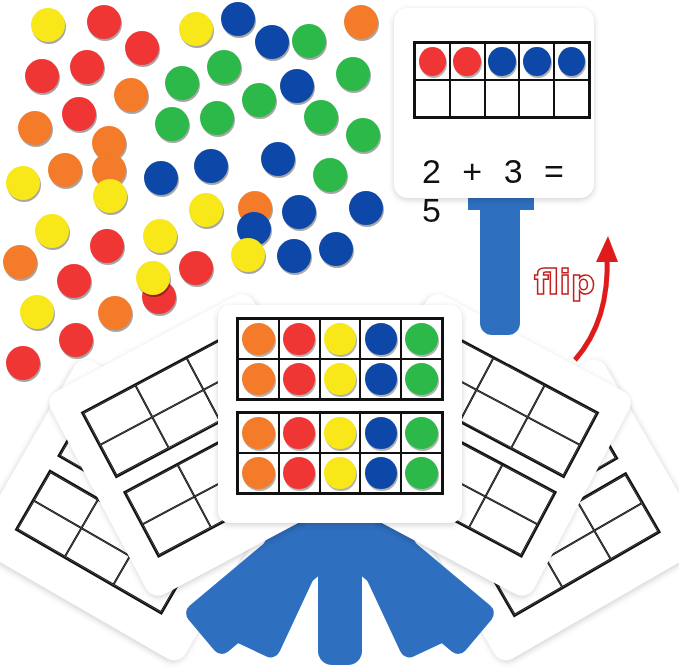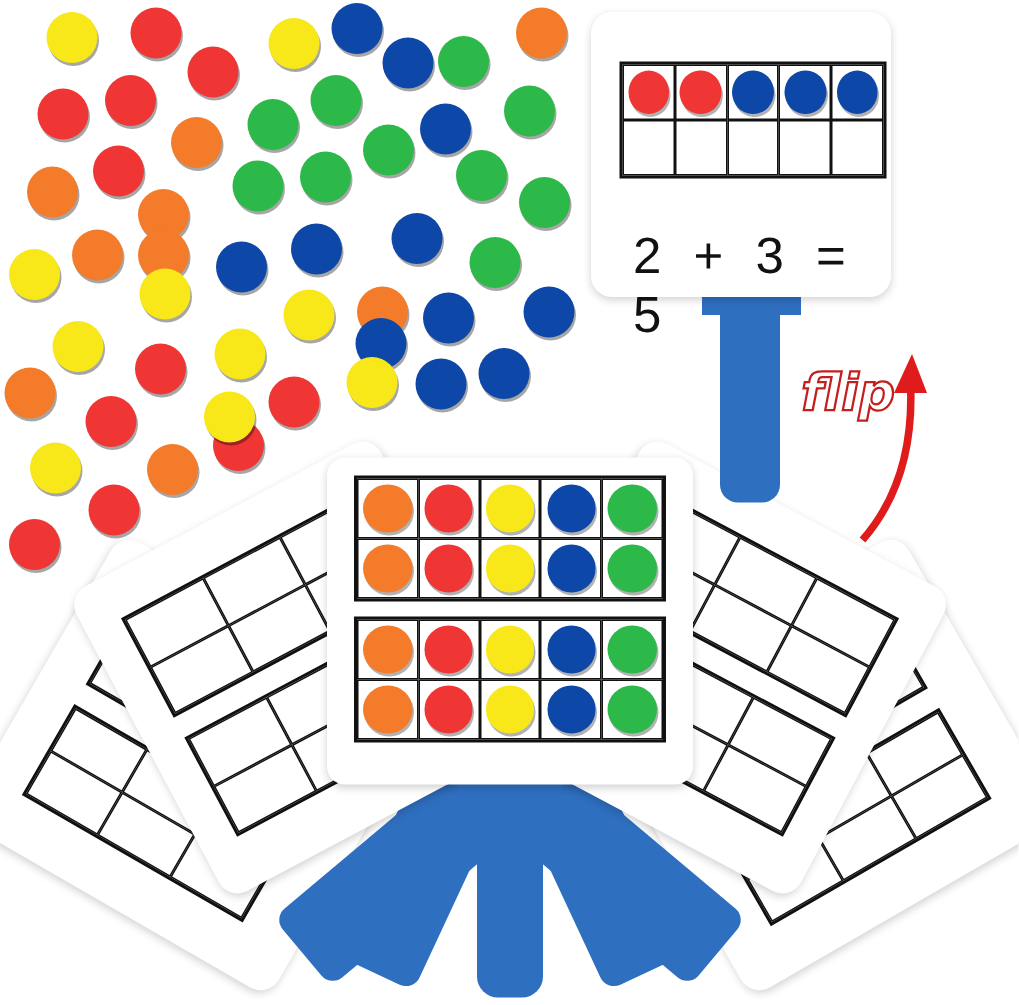--- a/index.html
+++ b/index.html
@@ -189,21 +189,21 @@
         </div>
         <div class="cell"></div>
         <div class="cell"></div>
         <div class="cell"></div>
         <div class="cell"></div>
         <div class="cell"></div>
       </div>
     <div class="equation" style="left:28px;top:144px;">2 + 3 = 5</div>
   </div>
 
-  <div class="flip-text" style="left:534px;top:242px;font-style:italic;">flip</div>
+  <div class="flip-text" style="left:534px;top:262px;">flip</div>
   <svg style="position:absolute;left:560px;top:230px;" width="60" height="140">
     <path d="M 15 130 Q 50 90 47 25" stroke="#e01b1b" stroke-width="5" fill="none"></path>
     <polygon points="36,32 48,6 58,32" fill="#e01b1b"></polygon>
   </svg>
 
   <div id="loose">
       <div class="counter" style="left: 31px; top: 8px; background: rgb(248, 232, 26);"></div>
       <div class="counter" style="left: 87px; top: 5px; background: rgb(240, 53, 53);"></div>
       <div class="counter" style="left: 125px; top: 31px; background: rgb(240, 53, 53);"></div>
       <div class="counter" style="left: 25px; top: 59px; background: rgb(240, 53, 53);"></div>

